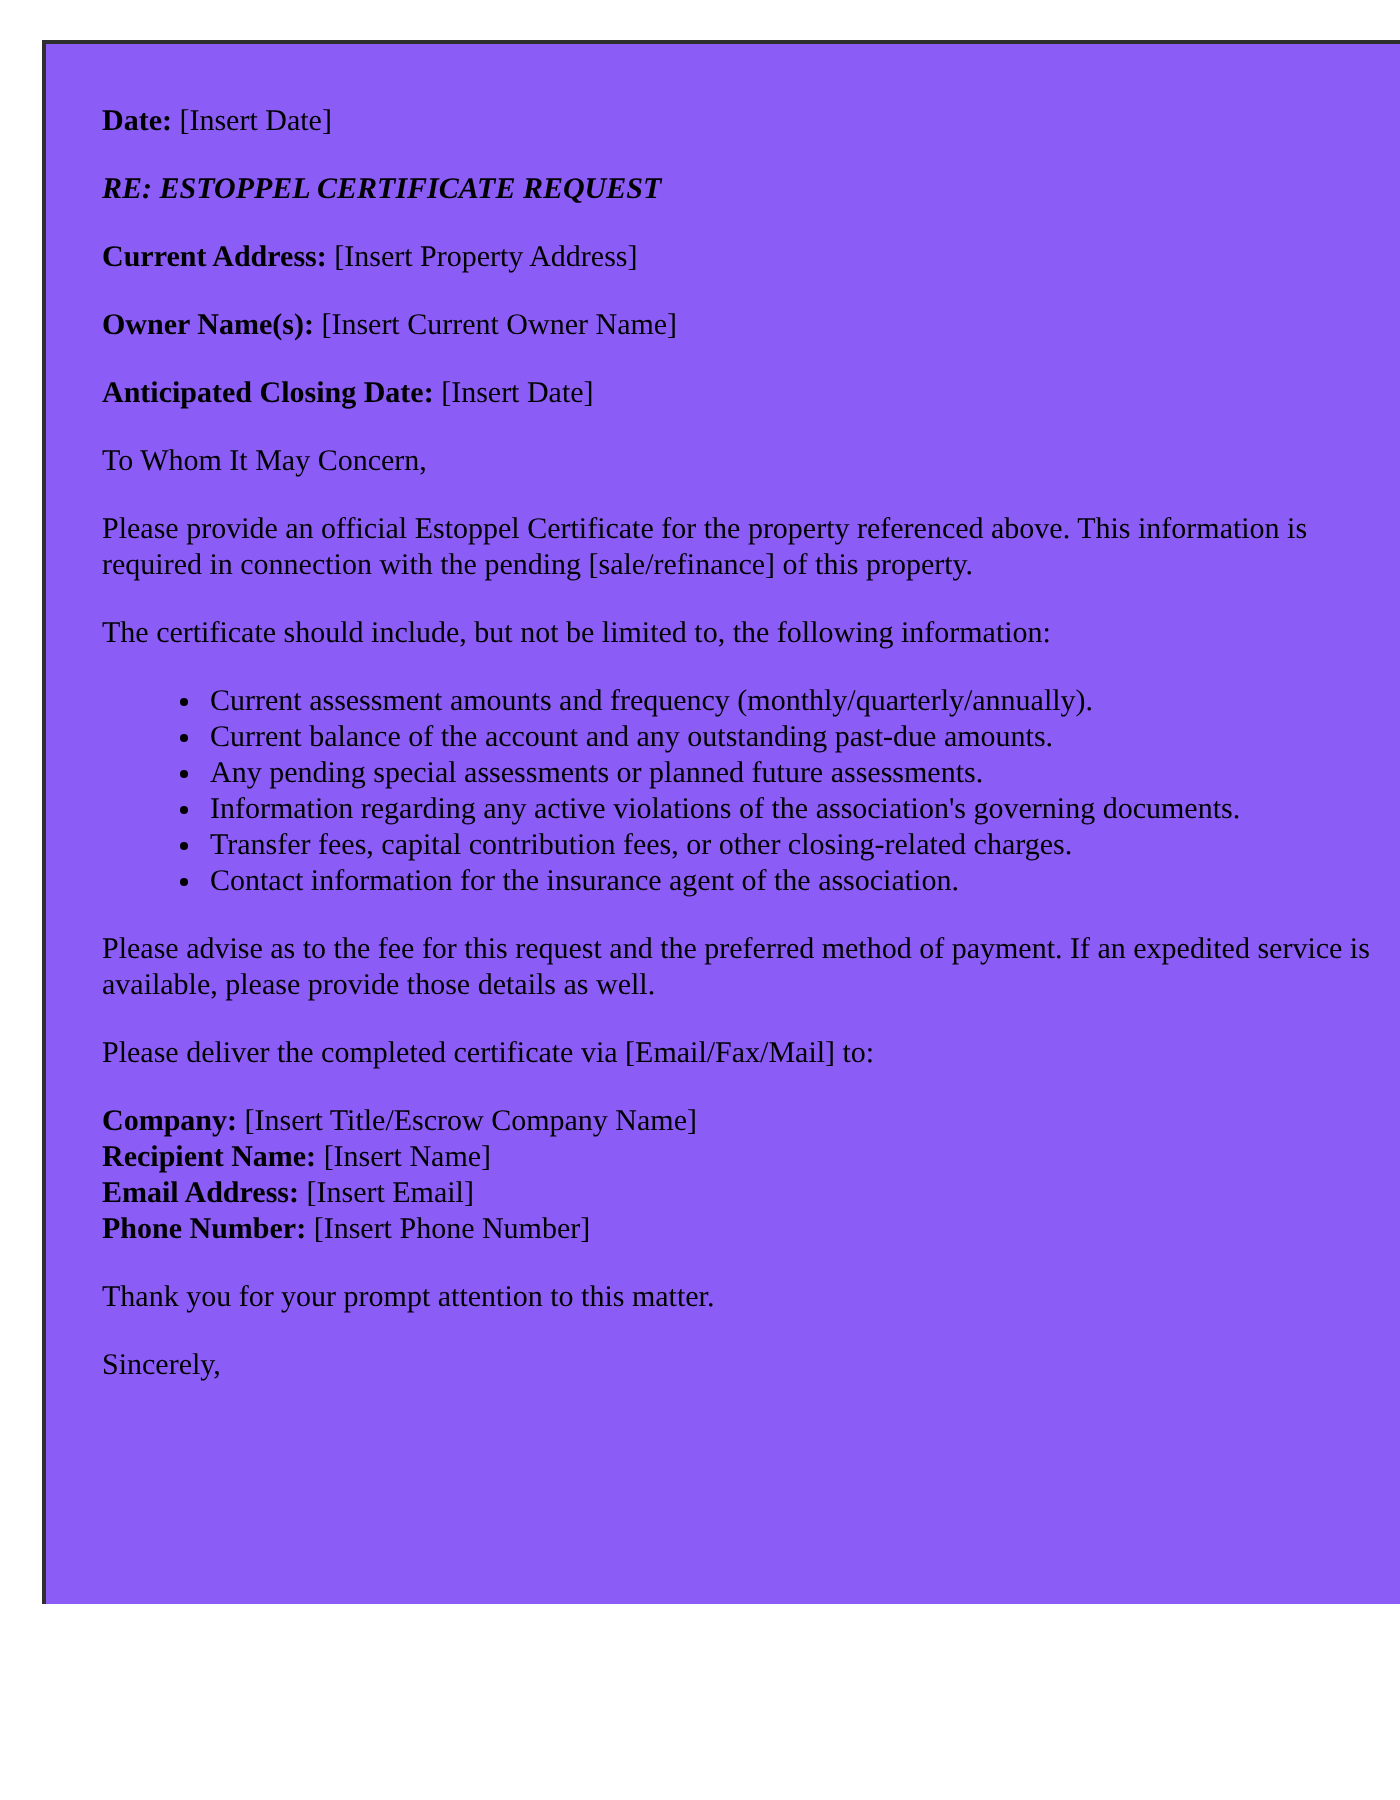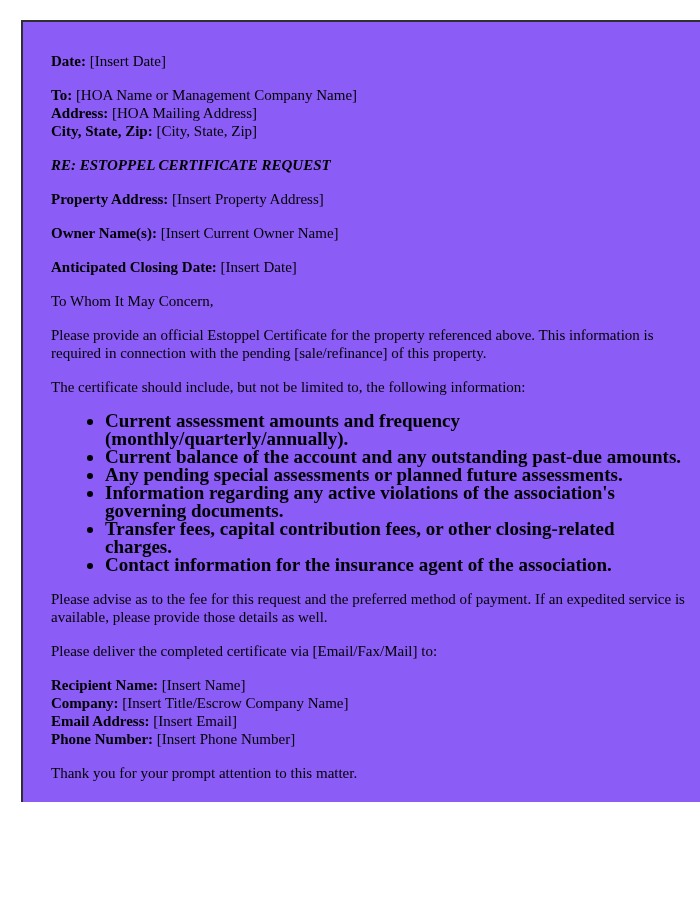--- a/index.html
+++ b/index.html
@@ -45,56 +45,41 @@
     font-weight: bold;
     font-style: italic;
   }
   strong.lbl {
     font-weight: bold;
   }
   ul.req-list {
     padding-left: 54px;
   }
   ul.req-list li {
-    font-size: 19px;
+    font-size: 15px;
     line-height: 18px;
     padding-left: 0;
-    font-weight: bold;
   }
 </style>
 </head>
 <body>
 
 <div class="page">
   <div class="letter">
 
     <p class="line">
       <strong class="lbl">Date:</strong>
       <span>[Insert Date]</span>
     </p>
 
-    <div class="group">
-      <p class="line">
-        <strong class="lbl">To:</strong>
-        <span>[HOA Name or Management Company Name]</span>
-      </p>
-      <p class="line">
-        <strong class="lbl">Address:</strong>
-        <span>[HOA Mailing Address]</span>
-      </p>
-      <p class="line">
-        <strong class="lbl">City, State, Zip:</strong>
-        <span>[City, State, Zip]</span>
-      </p>
-    </div>
 
     <p class="subject">RE: ESTOPPEL CERTIFICATE REQUEST</p>
 
     <p class="line">
-      <strong class="lbl">Property Address:</strong>
+      <strong class="lbl">Current Address:</strong>
       <span>[Insert Property Address]</span>
     </p>
 
     <p class="line">
       <strong class="lbl">Owner Name(s):</strong>
       <span>[Insert Current Owner Name]</span>
     </p>
 
 
     <p class="line">
@@ -116,26 +101,26 @@
       <li>Transfer fees, capital contribution fees, or other closing-related charges.</li>
       <li>Contact information for the insurance agent of the association.</li>
     </ul>
 
     <p>Please advise as to the fee for this request and the preferred method of payment. If an expedited service is available, please provide those details as well.</p>
 
     <p>Please deliver the completed certificate via [Email/Fax/Mail] to:</p>
 
     <div class="group">
       <p class="line">
+        <strong class="lbl">Company:</strong>
+        <span>[Insert Title/Escrow Company Name]</span>
+      </p>
+      <p class="line">
         <strong class="lbl">Recipient Name:</strong>
         <span>[Insert Name]</span>
-      </p>
-      <p class="line">
-        <strong class="lbl">Company:</strong>
-        <span>[Insert Title/Escrow Company Name]</span>
       </p>
       <p class="line">
         <strong class="lbl">Email Address:</strong>
         <span>[Insert Email]</span>
       </p>
       <p class="line">
         <strong class="lbl">Phone Number:</strong>
         <span>[Insert Phone Number]</span>
       </p>
     </div>

